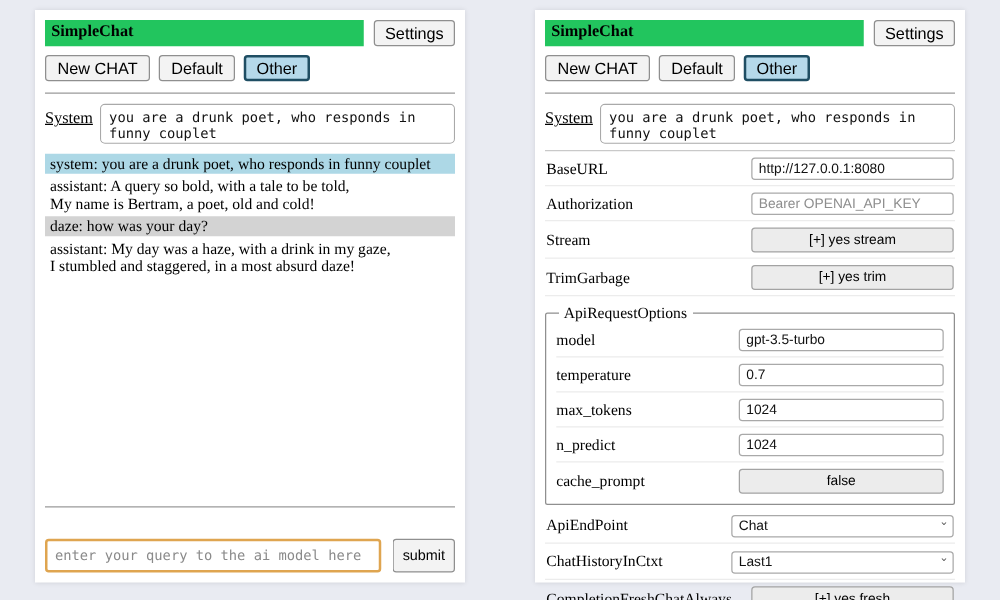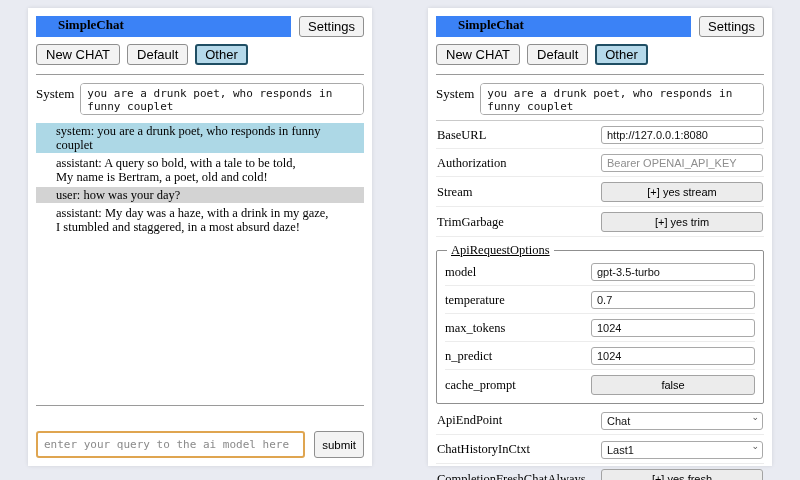--- a/index.html
+++ b/index.html
@@ -11,81 +11,81 @@
   }
   .page { display:flex; gap:56px; padding:8px 28px; }
   .panel {
     width:344px; height:458px; background:#fff;
     padding:8px; display:flex; flex-direction:column;
     box-shadow:0 0 4px rgba(0,0,0,.10);
   }
   
   .hdr { display:flex; gap:8px; align-items:stretch; }
   .title-bar {
-    flex:1; background:#3b82f6; font-weight:bold; font-size:13px;
-    padding:1px 22px; line-height:16px;
+    flex:1; background:#22c55e; font-weight:bold; font-size:13px;
+    padding:1px 5px; line-height:16px;
   }
   button {
     font-family:"Liberation Sans", sans-serif; font-size:13px;
     background:#f3f3f3; border:1px solid #8f8f8f; border-radius:3px;
     padding:2px 8px; color:#000; cursor:pointer;
   }
   .toolbar { display:flex; gap:7px; margin-top:7px; }
   .toolbar button { padding:2px 9px; }
   .toolbar .selected {
     background:#b5d9ea; border:2px solid #1f4e63; padding:1px 8px;
   }
   hr.dark { border:none; border-top:1px solid #9a9a9a; margin:9px 0 8px; width:100%; }
   hr.light { border:none; border-top:1px solid #c9c9c9; margin:5px 0 0; width:100%; }
   
   .system-row { display:flex; gap:6px; align-items:flex-start; }
-  .system-row .lbl { font-size:13px; padding-top:3px; }
+  .system-row .lbl { font-size:13px; padding-top:3px;text-decoration:underline; }
   .system-row textarea {
     flex:1; height:32px; resize:none;
     font-family:"DejaVu Sans Mono", monospace; font-size:11px;
     border:1px solid #a9a9a9; border-radius:4px; padding:3px 6px; color:#111;
     outline:none;
   }
   
   .messages { margin-top:8px; display:flex; flex-direction:column; gap:2px; }
-  .msg { font-size:12.5px; line-height:14px; padding:1px 20px; white-space:pre-line; }
+  .msg { font-size:12.5px; line-height:14px; padding:1px 4px; white-space:pre-line; }
   .msg.system { background:#add8e6; }
   .msg.user { background:#d3d3d3; }
   .msg.assistant { background:#fff; }
   
   .srow {
     display:flex; align-items:center; justify-content:space-between;
     padding:4px 1px; border-bottom:1px solid #ececec; margin-top:1px;
   }
   .srow .slabel { font-size:12.5px; }
   .sctl {
     width:162px;
     font-family:"Liberation Sans", sans-serif; font-size:11px;
   }
   input.sctl {
     border:1px solid #a9a9a9; border-radius:3px; padding:2px 5px; color:#111;
   }
   input.sctl::placeholder { color:#8e8e8e; }
   button.sctl { background:#ececec; border:1px solid #a3a3a3; padding:3px 4px; text-align:center; }
-  .selwrap { position:relative; width:162px; }
+  .selwrap { position:relative; width:178px; }
   .selwrap select {
     width:100%; appearance:none; -webkit-appearance:none;
     font-family:"Liberation Sans", sans-serif; font-size:11px;
     border:1px solid #a9a9a9; border-radius:3px; padding:2px 16px 2px 5px;
     background:#fff; color:#111;
   }
   .selwrap .chev {
     position:absolute; right:4px; top:1px; font-size:9px; color:#555;
     pointer-events:none; font-family:"Liberation Sans", sans-serif;
   }
   fieldset.aro {
     border:1px solid #8f8f8f; border-radius:2px; margin:6px 0 2px;
     padding:0 8px 4px;
   }
-  fieldset.aro legend { font-size:12.5px; padding:0 4px; margin-left:2px;text-decoration:underline; }
+  fieldset.aro legend { font-size:12.5px; padding:0 4px; margin-left:2px; }
   fieldset.aro .srow { padding:4px 0; }
   fieldset.aro .sctl, fieldset.aro .selwrap { width:164px; }
   
   .grow { flex:1; }
   .footer { display:flex; gap:9px; margin-top:20px; align-items:stretch; }
   .query {
     flex:1; font-family:"DejaVu Sans Mono", monospace; font-size:11px;
     border:1px solid #8f8f8f; border-radius:3px; padding:2px 6px;
     height:27px; outline:none; color:#111;
   }
@@ -110,21 +110,21 @@
     </div>
     <hr class="dark">
     <div class="system-row">
       <span class="lbl">System</span>
       <textarea spellcheck="false" style="">you are a drunk poet, who responds in funny couplet</textarea>
     </div>
     <div class="messages">
       <div class="msg system">system: you are a drunk poet, who responds in funny couplet</div>
       <div class="msg assistant">assistant: A query so bold, with a tale to be told,
 My name is Bertram, a poet, old and cold!</div>
-      <div class="msg user">user: how was your day?</div>
+      <div class="msg user">daze: how was your day?</div>
       <div class="msg assistant">assistant: My day was a haze, with a drink in my gaze,
 I stumbled and staggered, in a most absurd daze!</div>
     </div>
     <div class="grow"></div>
     <hr class="dark" style="margin-bottom:5px">
     <div class="footer">
       <input class="query focused" placeholder="enter your query to the ai model here" style="">
       <button class="submit-btn">submit</button>
     </div>
   </div>

